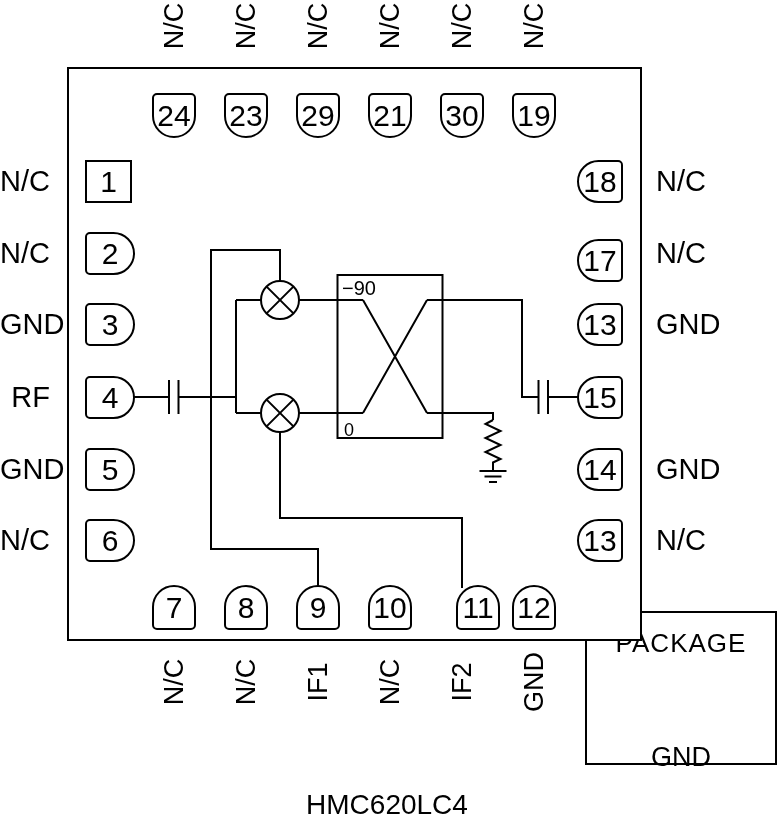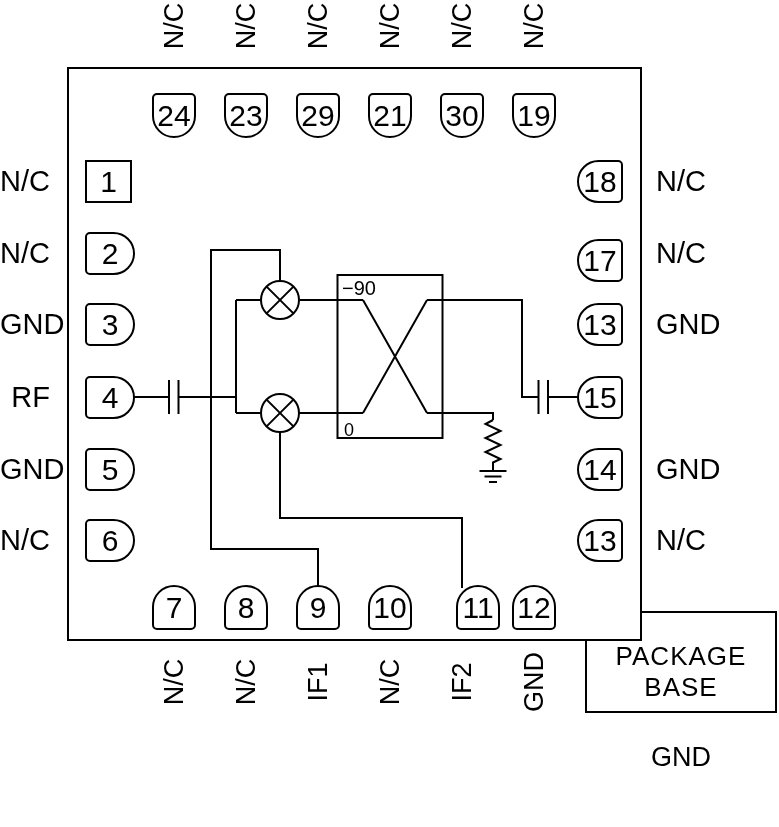--- a/index.html
+++ b/index.html
@@ -3,22 +3,22 @@
 <meta charset="utf-8">
 <style>
   html,body{margin:0;padding:0;background:#fff;}
   #canvas{
     position:relative;width:779px;height:827px;background:#ffffff;
     font-family:"Liberation Sans", sans-serif;color:#000;overflow:hidden;
   }
   .abs{position:absolute;box-sizing:border-box;}
   
   #chip-body{left:67px;top:67px;width:575px;height:574px;border:2px solid #000;background:#fff;z-index:2;}
-  #pkg-box{left:585px;top:611px;width:192px;height:102px;border:2px solid #000;background:#fff;z-index:1;
-           text-align:center;padding-top:28px;font-size:26px;line-height:31px;letter-spacing:1px;}
+  #pkg-box{left:585px;top:611px;width:192px;height:154px;border:2px solid #000;background:#fff;z-index:1;
+           text-align:center;padding-top:15px;font-size:26px;line-height:31px;letter-spacing:1px;}
   #pkg-gnd{left:585px;top:742px;width:192px;text-align:center;font-size:27px;z-index:4;}
   #title{left:240px;top:789px;width:294px;text-align:center;font-size:28px;z-index:4;}
   
   #circuit{left:0;top:0;width:779px;height:827px;z-index:3;pointer-events:none;}
   
   .pin{position:absolute;box-sizing:border-box;border:2px solid #000;background:#fff;z-index:4;
        display:flex;align-items:center;justify-content:center;font-size:30px;}
   .pin-top{width:44px;height:45px;top:93px;border-radius:5px 5px 22px 22px;}
   .pin-bottom{width:44px;height:45px;top:585px;border-radius:22px 22px 5px 5px;}
   .pin-sq{width:47px;height:43px;left:85px;border-radius:0;}
@@ -35,21 +35,20 @@
   #hyb-top{left:342px;top:277px;font-size:20px;}
   #hyb-bot{left:344px;top:420px;font-size:18px;}
 </style>
 </head>
 <body>
 
 <div id="canvas">
 
   <div id="pkg-box" class="abs">
     <div>PACKAGE</div>
-    <div>BASE</div>
   </div>
   <div id="pkg-gnd" class="abs">GND</div>
 
   <div id="chip-body" class="abs"></div>
 
   <svg id="circuit" class="abs" viewBox="0 0 779 827" xmlns="http://www.w3.org/2000/svg">
     <g stroke="#000" stroke-width="2" fill="none">
 
       <path d="M280 282 L280 250 L211 250 L211 549 L318 549 L318 588"></path>
 
@@ -136,14 +135,15 @@
   <div class="pin pin-right" style="top:376px">15</div>
   <div class="pin pin-right" style="top:448px">14</div>
   <div class="pin pin-right" style="top:519px">13</div>
 
   <div class="abs lbl lbl-side lbl-r" style="top:160px">N/C</div>
   <div class="abs lbl lbl-side lbl-r" style="top:232px">N/C</div>
   <div class="abs lbl lbl-side lbl-r" style="top:303px">GND</div>
   <div class="abs lbl lbl-side lbl-r" style="top:448px">GND</div>
   <div class="abs lbl lbl-side lbl-r" style="top:519px">N/C</div>
 
+  <div id="title" class="abs">HMC620LC4</div>
 
 </div>
 
 </body></html>

